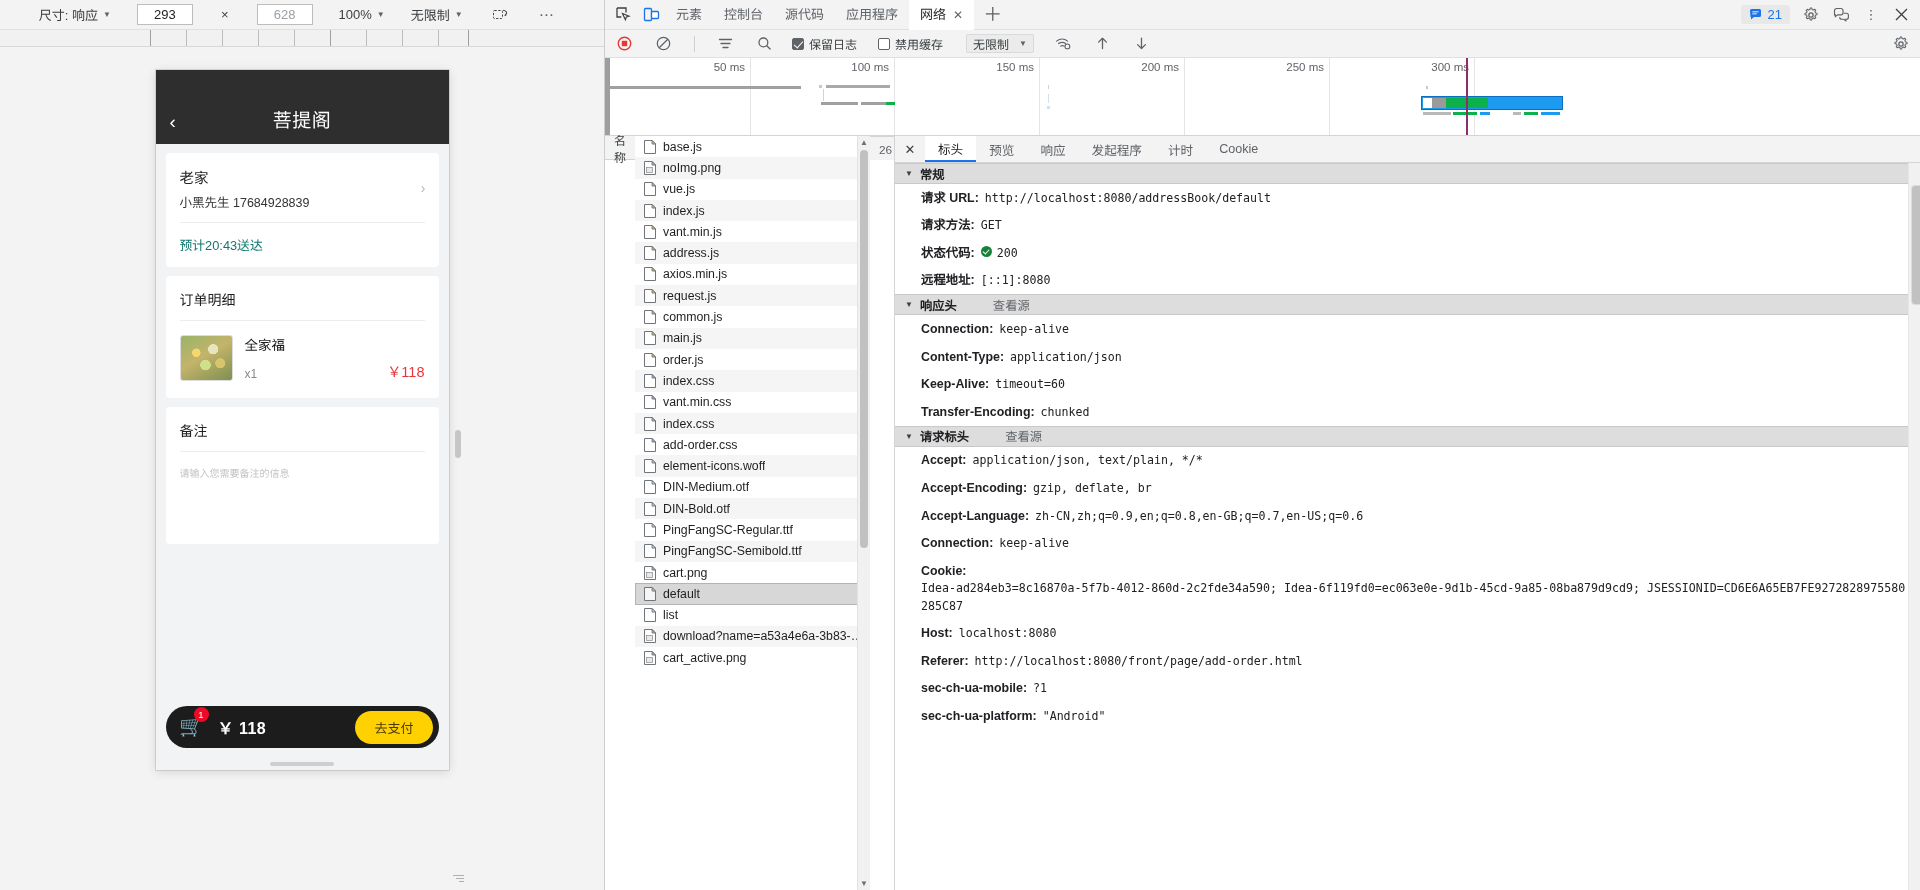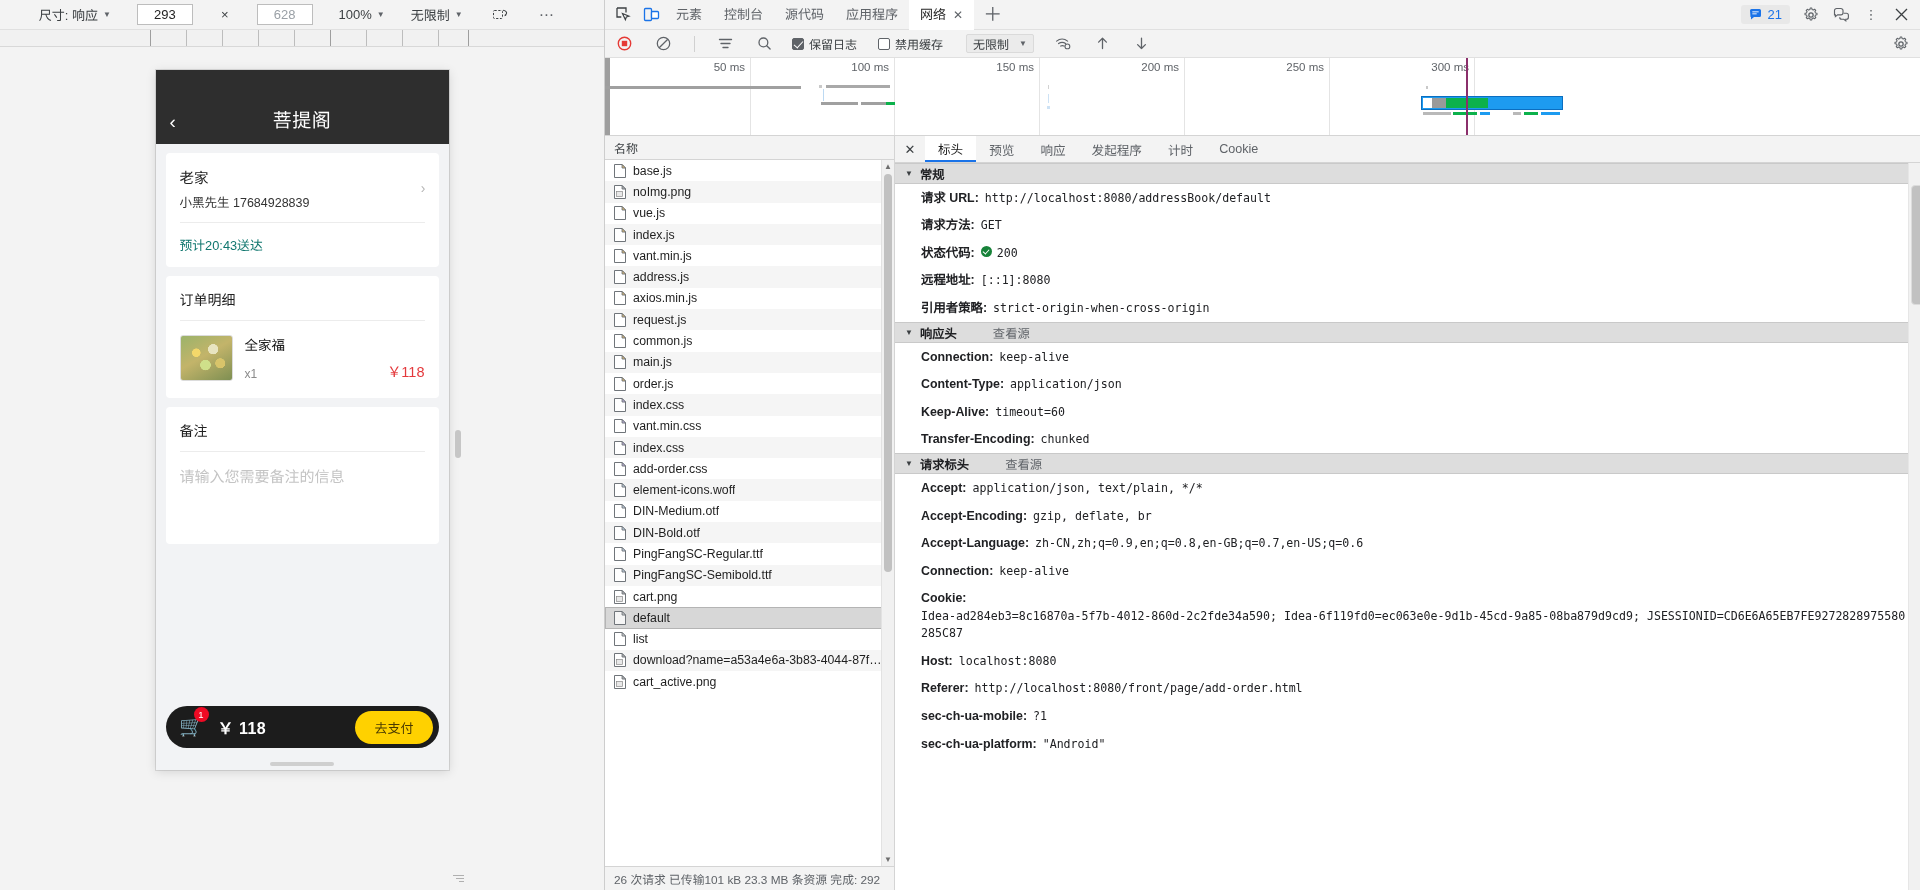--- a/index.html
+++ b/index.html
@@ -100,21 +100,21 @@
       radial-gradient(circle at 77% 62%, #d8c46a 0 10%, transparent 11%),
       linear-gradient(150deg, #9bb36a 0%, #c3b46a 45%, #7e8f52 100%);
     border: 1px solid #dcdcdc;
   }
   .order-info { margin-left: 12px; flex: 1; }
   .order-name { font-size: 13.5px; font-weight: normal; color: #1a1a1a; margin-bottom: 13px; }
   .order-qty { font-size: 12px; color: #8a8a8a; }
   .order-price { color: #e4393c; font-size: 14.5px; position: absolute; right: 14px; bottom: 17px; }
 
   .note-body { min-height: 92px; padding: 13px 14px; }
-  .note-ph { font-size: 15px; color: #c4c4c4; }
+  .note-ph { font-size: 10px; color: #c4c4c4; }
 
   .paybar {
     position: absolute; left: 10px; right: 10px; bottom: 22px;
     height: 42px; background: #1c1c1c; border-radius: 21px;
     display: flex; align-items: center; padding: 0 6px 0 0;
   }
   .cart-badge-wrap { position: relative; width: 52px; height: 42px; flex:0 0 52px; }
   .cart-ico {
     position: absolute; left: 11px; top: 6px;
     width: 30px; height: 28px;
@@ -198,21 +198,21 @@
     padding-right: 5px; white-space:nowrap;
   }
   .ov-bar { position:absolute; height:3px; }
   .ov-cursor { position:absolute; top:0; bottom:0; width:2px; background:#8b2f6b; }
   .ov-leftedge { position:absolute; left:0; top:0; bottom:0; width:5px; background:#9e9e9e; }
   .ov-sep { position:absolute; top:0; bottom:0; width:1px; background:#cfcfcf; }
 
   
   .net-main { flex: 1; display: flex; min-height: 0; }
   .req-list {
-    width: 290px; flex: 0 0 290px; display: flex; flex-direction: column;
+    width: 290px; flex: 0 0 290px; display: flex; 
     border-right: 1px solid #d4d4d4; min-height: 0; background:#fff;
   }
   .req-head {
     height: 24px; flex: 0 0 24px; display:flex; align-items:center;
     padding: 0 9px; font-size: 12px; color: #3c4043;
     background: #f3f3f3; border-bottom: 1px solid #d4d4d4; position: relative;
   }
   .req-scroll { flex: 1; overflow: hidden; position: relative; }
   .req-row {
     height: 21.3px; display: flex; align-items: center; gap: 7px;
@@ -761,24 +761,20 @@
           </div>
           <div class="hdr-row">
             <span class="hdr-key">状态代码:</span>
             <span class="ok-dot"></span>
             <span class="hdr-val">200</span>
           </div>
           <div class="hdr-row">
             <span class="hdr-key">远程地址:</span>
             <span class="hdr-val">[::1]:8080</span>
           </div>
-          <div class="hdr-row">
-            <span class="hdr-key">引用者策略:</span>
-            <span class="hdr-val">strict-origin-when-cross-origin</span>
-          </div>
 
           <div class="grp-head">
             <span class="tri">▼</span>
             <span>响应头</span>
             <span class="grp-link">查看源</span>
           </div>
           <div class="hdr-row">
             <span class="hdr-key">Connection:</span>
             <span class="hdr-val">keep-alive</span>
           </div>

